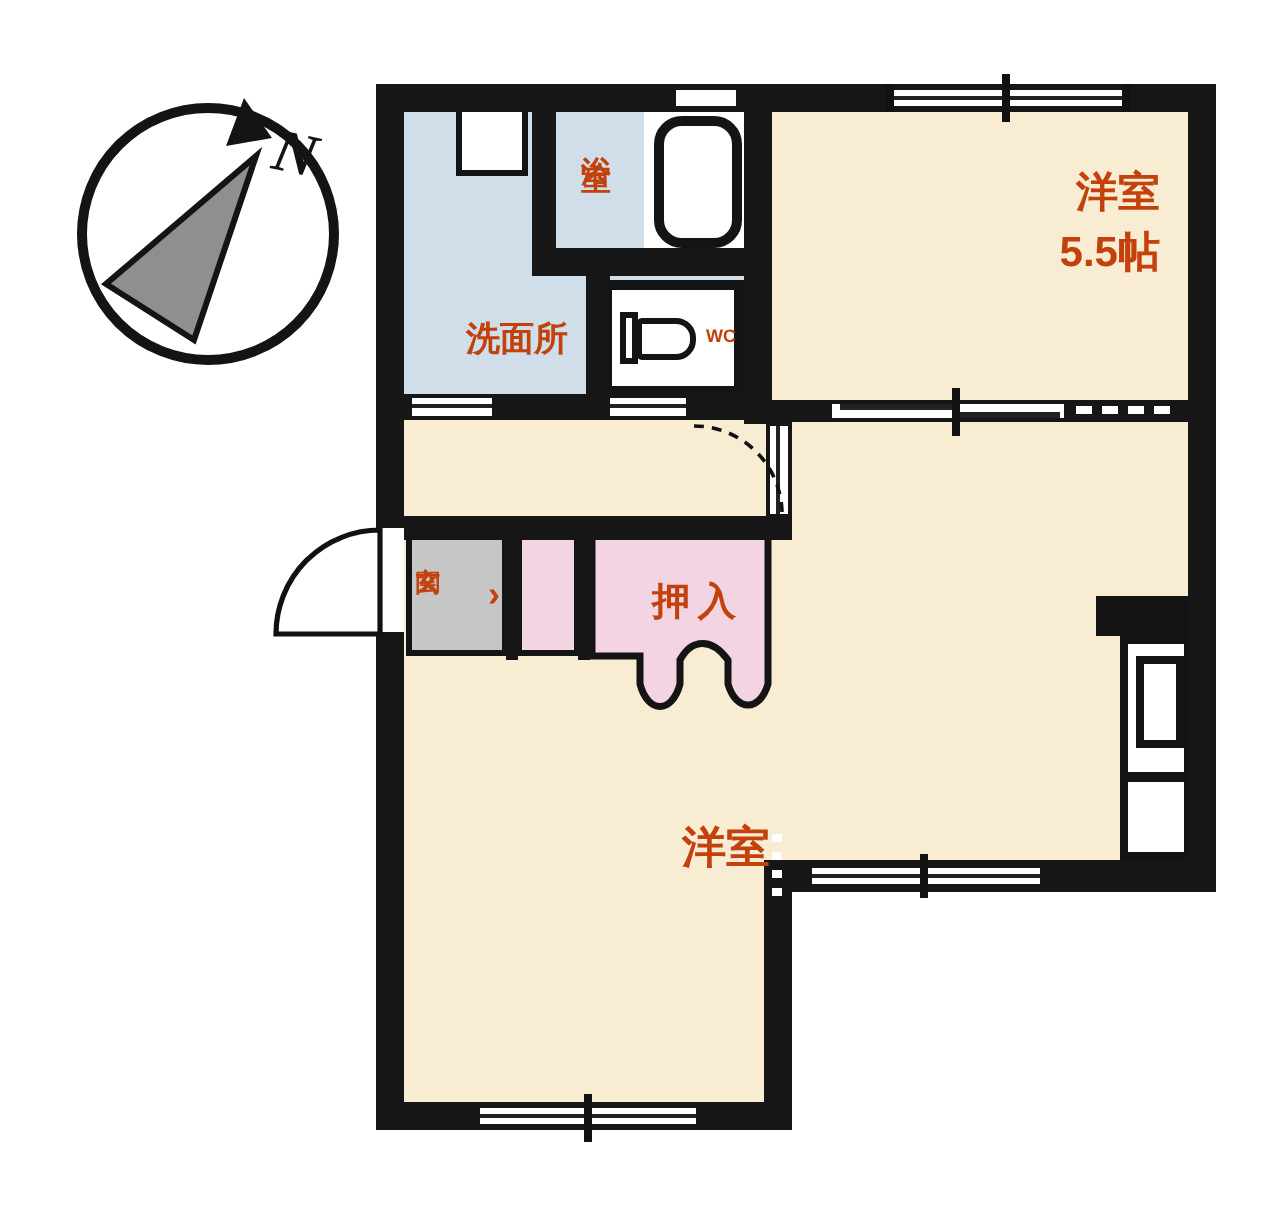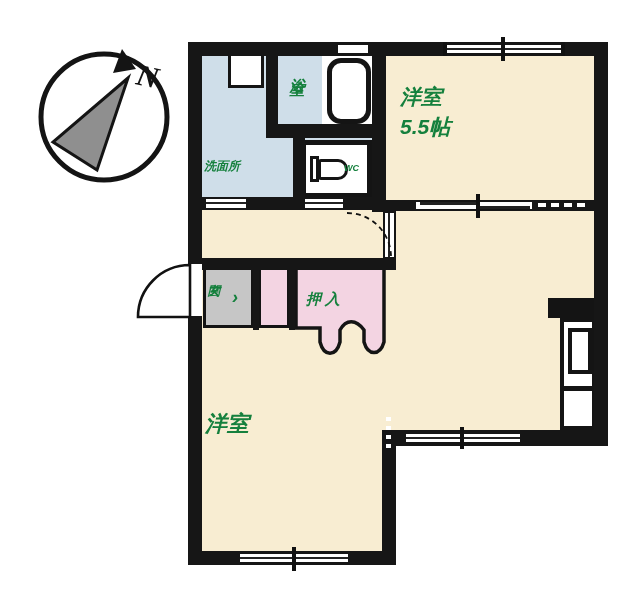--- a/index.html
+++ b/index.html
@@ -20,21 +20,21 @@
   .winline.dark{background:#222;}
   .tick{position:absolute;background:#111;z-index:38;}
   .dash{position:absolute;background:#fff;z-index:37;}
   
   .fixture{position:absolute;background:#fff;border:4px solid #141414;box-sizing:border-box;z-index:20;}
   .kitchenbar{position:absolute;background:#141414;z-index:22;}
   
   .genkan{position:absolute;background:#c6c6c6;border:3px solid #141414;box-sizing:border-box;z-index:24;}
   .pinkbox{position:absolute;background:#f3d4e2;border:3px solid #141414;box-sizing:border-box;z-index:24;}
   
-  .lbl{position:absolute;z-index:50;color:#15803d;font-weight:bold;text-align:left;line-height:1.45;font-style:italic;}
+  .lbl{position:absolute;z-index:50;color:#c2410c;font-weight:bold;text-align:right;line-height:1.45;}
   .lbl.vert{writing-mode:vertical-rl;text-orientation:upright;letter-spacing:2px;line-height:1;}
   svg.overlay{position:absolute;left:0;top:0;width:640px;height:603px;z-index:40;pointer-events:none;}
   svg.shape{position:absolute;z-index:25;}
 </style>
 </head>
 <body>
 
 <div class="canvas">
 
   <div class="floor blue" style="left:202px;top:50px;width:180px;height:155px;"></div>
@@ -58,21 +58,21 @@
   <div class="abs" style="left:560px;top:386px;width:36px;height:5px;background:#141414;z-index:22;"></div>
 
   <div class="genkan" style="left:203px;top:266px;width:51px;height:62px;"></div>
   <div class="lbl vert" style="left:208px;top:274px;font-size:12px;">玄関</div>
   <div class="lbl" style="left:232px;top:284px;width:18px;font-size:18px;font-weight:bold;">›</div>
   <div class="pinkbox" style="left:258px;top:266px;width:32px;height:62px;"></div>
 
   <svg class="shape" style="left:294px;top:264px;" width="94" height="100" viewBox="0 0 94 100">
     <path d="M2,2 H90 V78 C86,92 74,92 70,78 L70,66 C62,55 52,55 46,66 L46,78 C42,93 30,93 26,78 L26,64 H2 Z" fill="#f3d4e2" stroke="#141414" stroke-width="3.5"></path>
   </svg>
-  <div class="lbl" style="left:306px;top:288px;width:66px;font-size:15px;letter-spacing:4px;">押入</div>
+  <div class="lbl" style="left:306px;top:288px;width:66px;font-size:19px;letter-spacing:4px;">押入</div>
   <div class="wall" style="left:253px;top:262px;width:6px;height:68px;"></div>
   <div class="wall" style="left:289px;top:262px;width:6px;height:68px;"></div>
 
   <div class="wall" style="left:188px;top:42px;width:420px;height:14px;"></div>
   <div class="wall" style="left:188px;top:42px;width:14px;height:523px;"></div>
   <div class="wall" style="left:594px;top:42px;width:14px;height:404px;"></div>
   <div class="wall" style="left:382px;top:430px;width:226px;height:16px;"></div>
   <div class="wall" style="left:382px;top:430px;width:14px;height:135px;"></div>
   <div class="wall" style="left:188px;top:551px;width:208px;height:14px;"></div>
   <div class="wall" style="left:372px;top:42px;width:14px;height:170px;"></div>
@@ -137,16 +137,16 @@
     <text x="100" y="42" font-size="30" font-weight="bold" font-style="italic" fill="#141414" font-family="Liberation Serif, DejaVu Serif, serif" transform="rotate(12 100 42)">N</text>
   </svg>
 
   <div class="lbl" style="left:400px;top:82px;width:180px;font-size:21px;">
     <div>洋室</div>
     <div>5.5帖</div>
   </div>
   <div class="lbl" style="left:205px;top:408px;width:180px;font-size:22px;">
     <div>洋室</div>
   </div>
-  <div class="lbl" style="left:204px;top:158px;width:80px;font-size:12px;">洗面所</div>
+  <div class="lbl" style="left:204px;top:158px;width:80px;font-size:17px;">洗面所</div>
   <div class="lbl vert" style="left:290px;top:66px;font-size:15px;">浴室</div>
 
 </div>
 
 </body></html>

